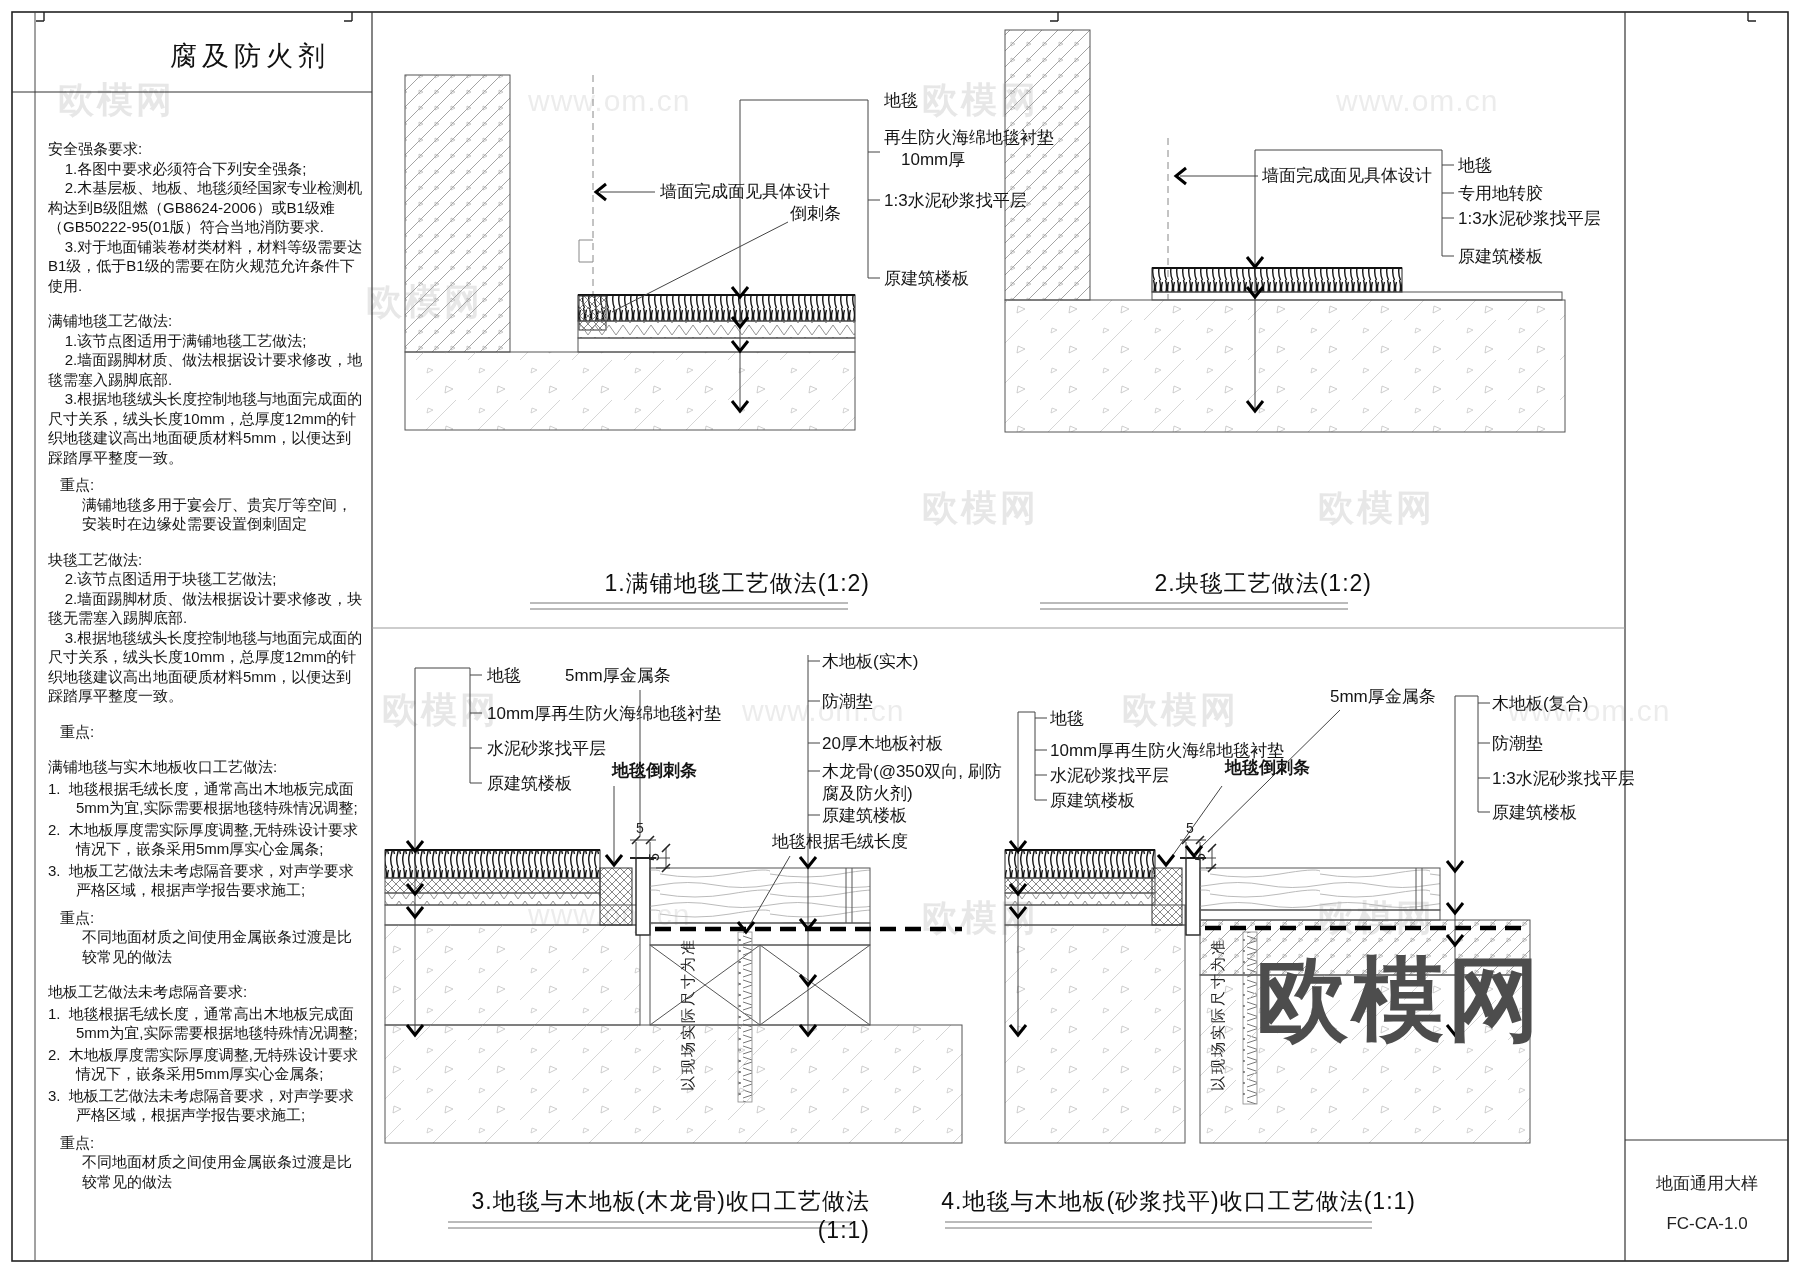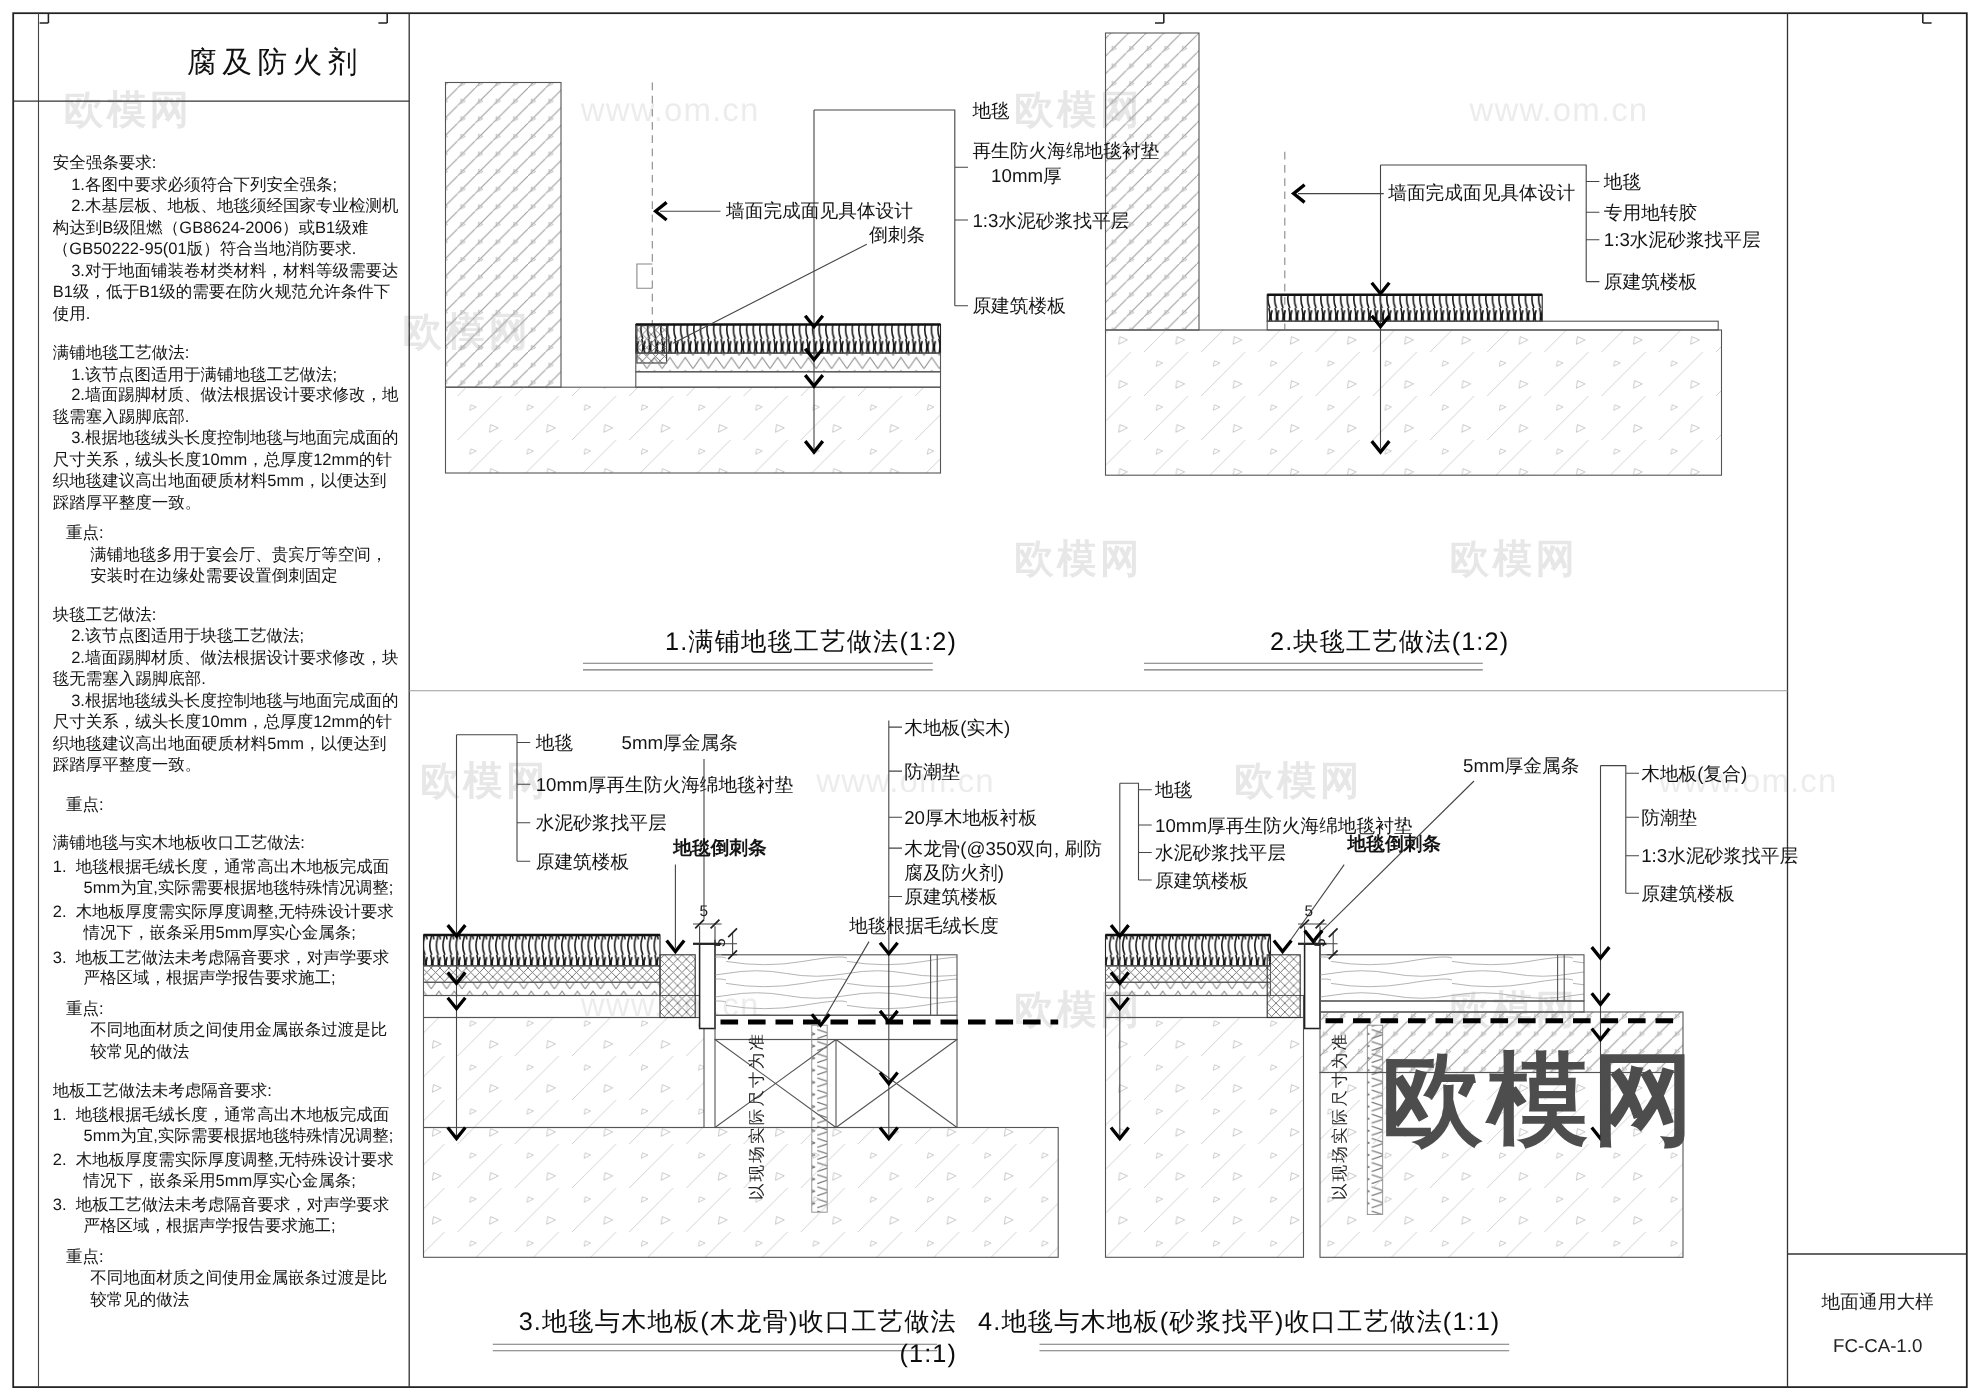--- a/index.html
+++ b/index.html
@@ -304,19 +304,19 @@
   <div class="lbl" style="left:1050px;top:790px">原建筑楼板</div>
   <div class="lbl b" style="left:1225px;top:757px">地毯倒刺条</div>
   <div class="lbl" style="left:1330px;top:686px">5mm厚金属条</div>
   <div class="lbl" style="left:1492px;top:693px">木地板(复合)</div>
   <div class="lbl" style="left:1492px;top:733px">防潮垫</div>
   <div class="lbl" style="left:1492px;top:768px">1:3水泥砂浆找平层</div>
   <div class="lbl" style="left:1492px;top:802px">原建筑楼板</div>
   <div class="vlbl" style="left:1128px;top:1005px">以现场实际尺寸为准</div>
   <div class="dim" style="left:1186px;top:820px">5</div>
   <div class="vdim" style="left:1196px;top:849px">5</div>
-  <div class="dtitle" style="left:884px;top:1186px;width:480px">4.地毯与木地板(砂浆找平)收口工艺做法(1:1)</div>
+  <div class="dtitle" style="left:936px;top:1186px;width:480px">4.地毯与木地板(砂浆找平)收口工艺做法(1:1)</div>
 
   <div class="tb" style="top:1172px">地面通用大样</div>
   <div class="tb" style="top:1214px">FC-CA-1.0</div>
 
   <div class="wmbig">欧模网</div>
 </div>
 
 </body></html>

